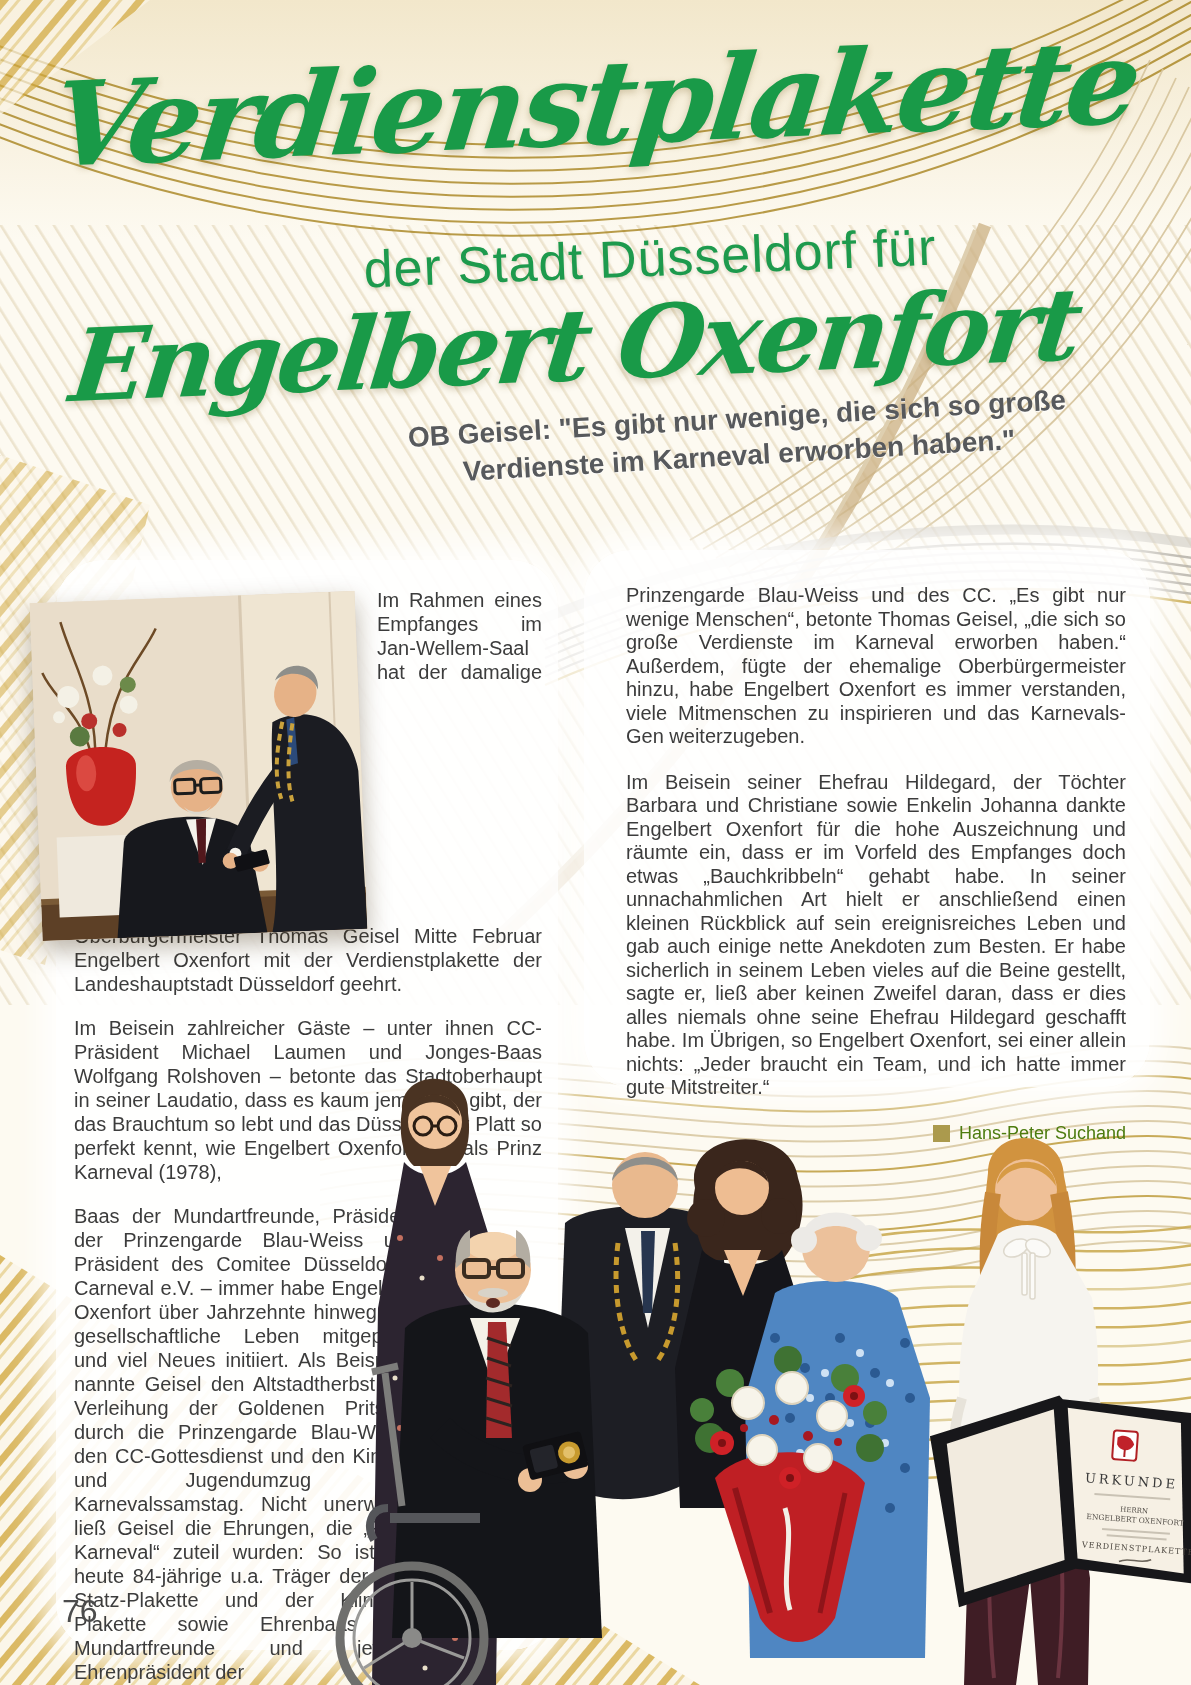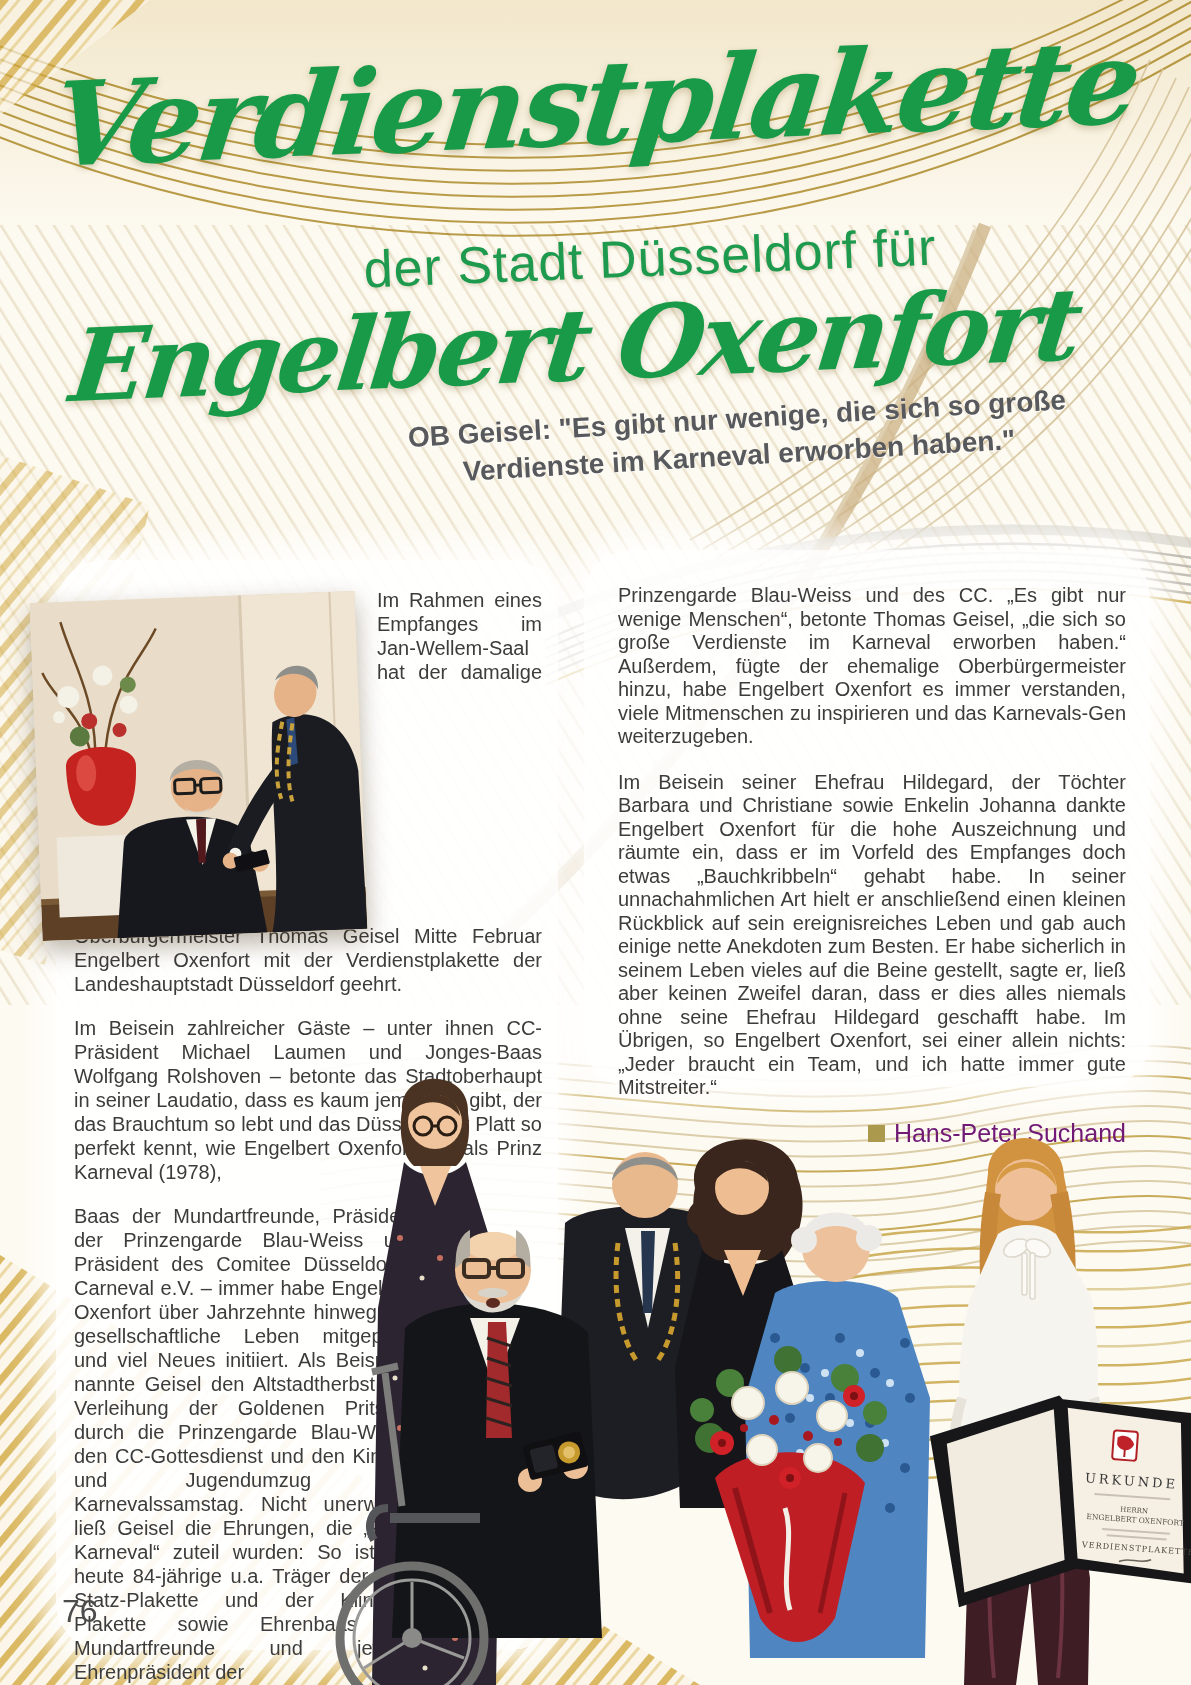--- a/index.html
+++ b/index.html
@@ -31,26 +31,26 @@
 
   
   .panel{position:absolute;background:rgba(255,255,255,.93);border-radius:46px;
          box-shadow:0 0 30px 16px rgba(255,255,255,.85);z-index:1;}
   .panel-left{left:56px;top:560px;width:502px;height:1090px;}
   .panel-right{left:584px;top:550px;width:566px;height:537px;}
   .copy{color:#3c3c3c;text-align:justify;}
   .panel-left .copy{padding:28px 16px 0 18px;font-size:20px;line-height:24px;}
   .panel-right .copy{padding:34px 24px 0 34px;font-size:20px;line-height:23.5px;}
   .copy p{margin:0 0 20px 0;}
-  .panel-right .copy p{margin:0 0 22px 0;}
+  .panel-right .copy p{margin:0 0 22px 8px;}
   .photo-spacer{float:left;width:303px;height:336px;}
   .spacer-right{float:right;width:125px;height:470px;}
   .p3{margin-bottom:0;}
   .author{display:flex;justify-content:flex-end;align-items:center;gap:9px;
-          font-size:25px;color:#701a75;margin-top:0;}
+          font-size:18px;color:#4d7c0f;margin-top:0;}
   .bullet{width:17px;height:17px;background:#ab9a4d;display:inline-block;}
 
   
   figure{margin:0;padding:0;}
   .ceremony{position:absolute;left:36px;top:597px;width:325px;height:338px;z-index:3;
             transform:rotate(-2.2deg);box-shadow:0 10px 24px rgba(60,40,10,.35);
             background:#e9ddca;overflow:hidden;}
   .group{position:absolute;left:330px;top:1038px;width:861px;height:647px;z-index:4;}
   .pageno{position:absolute;left:62px;top:1593px;z-index:2;font-size:32px;color:#4c4c4c;}
 </style>

